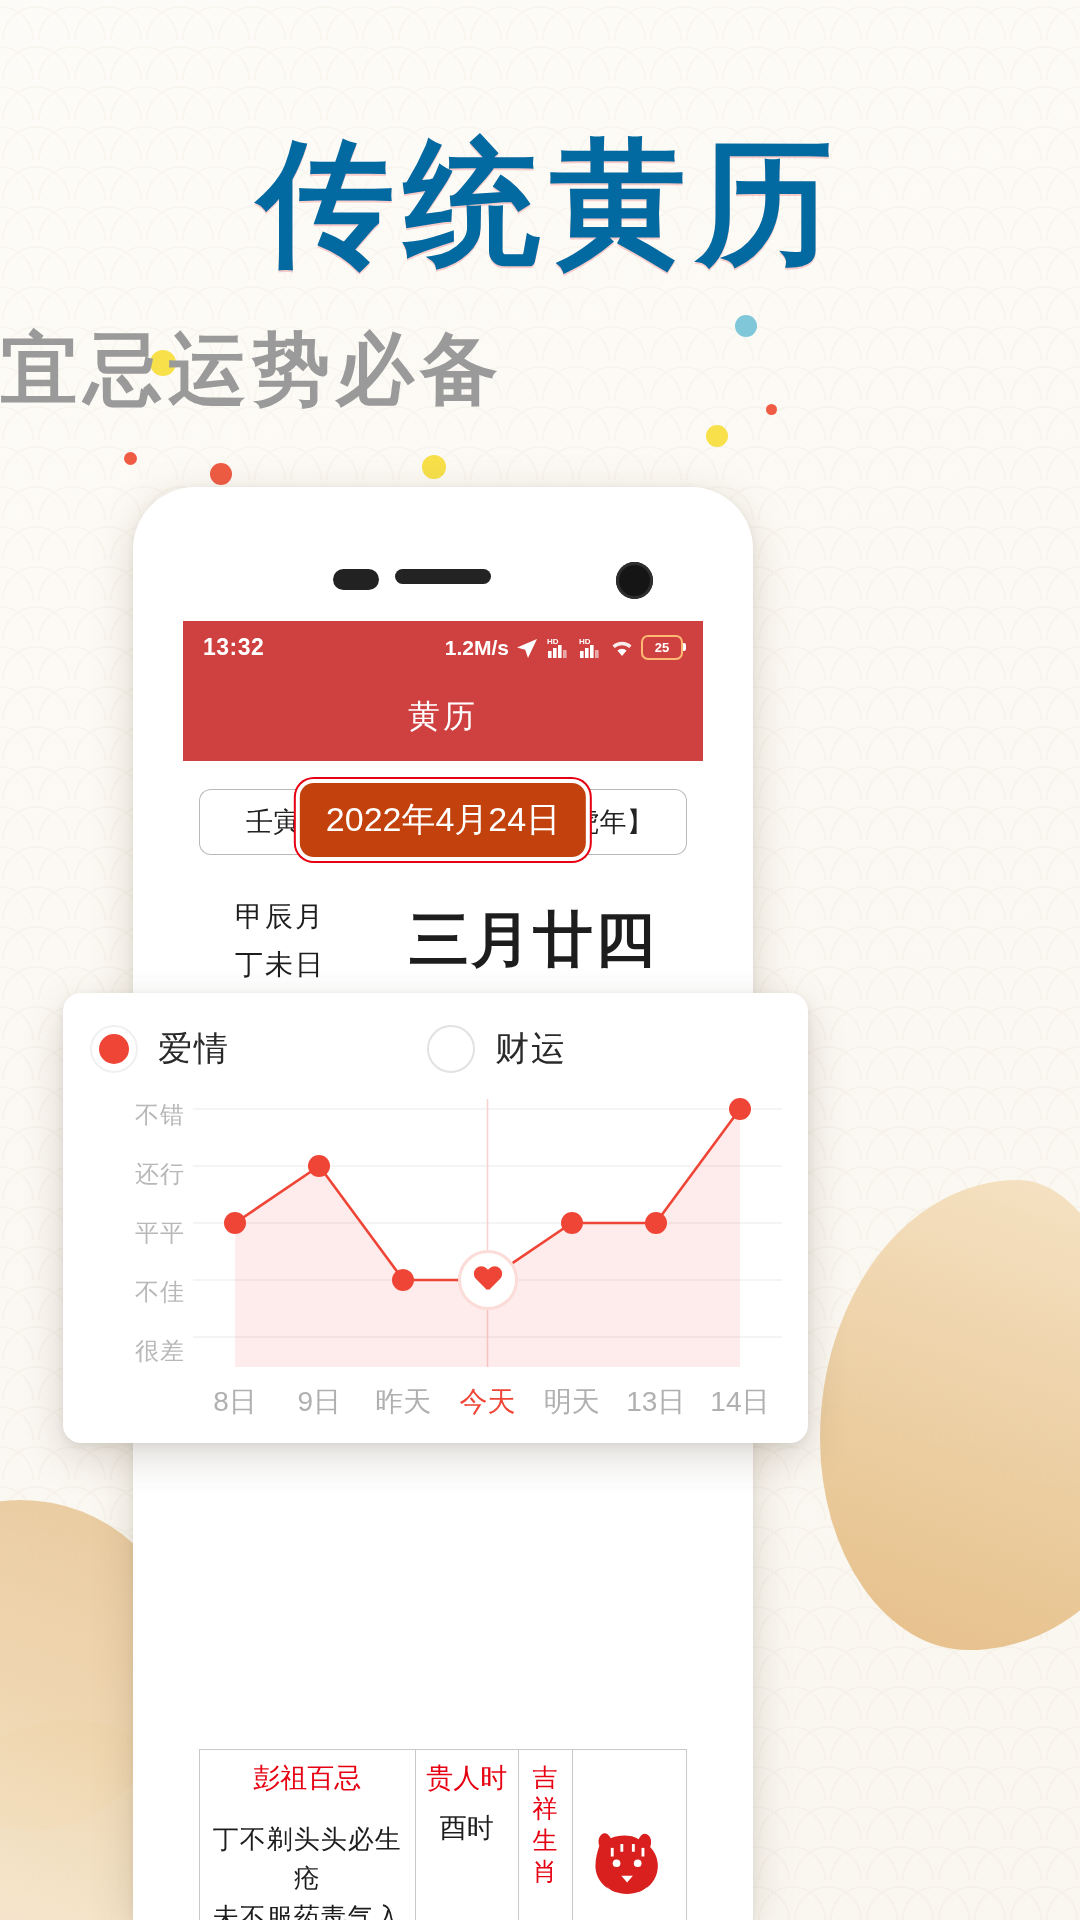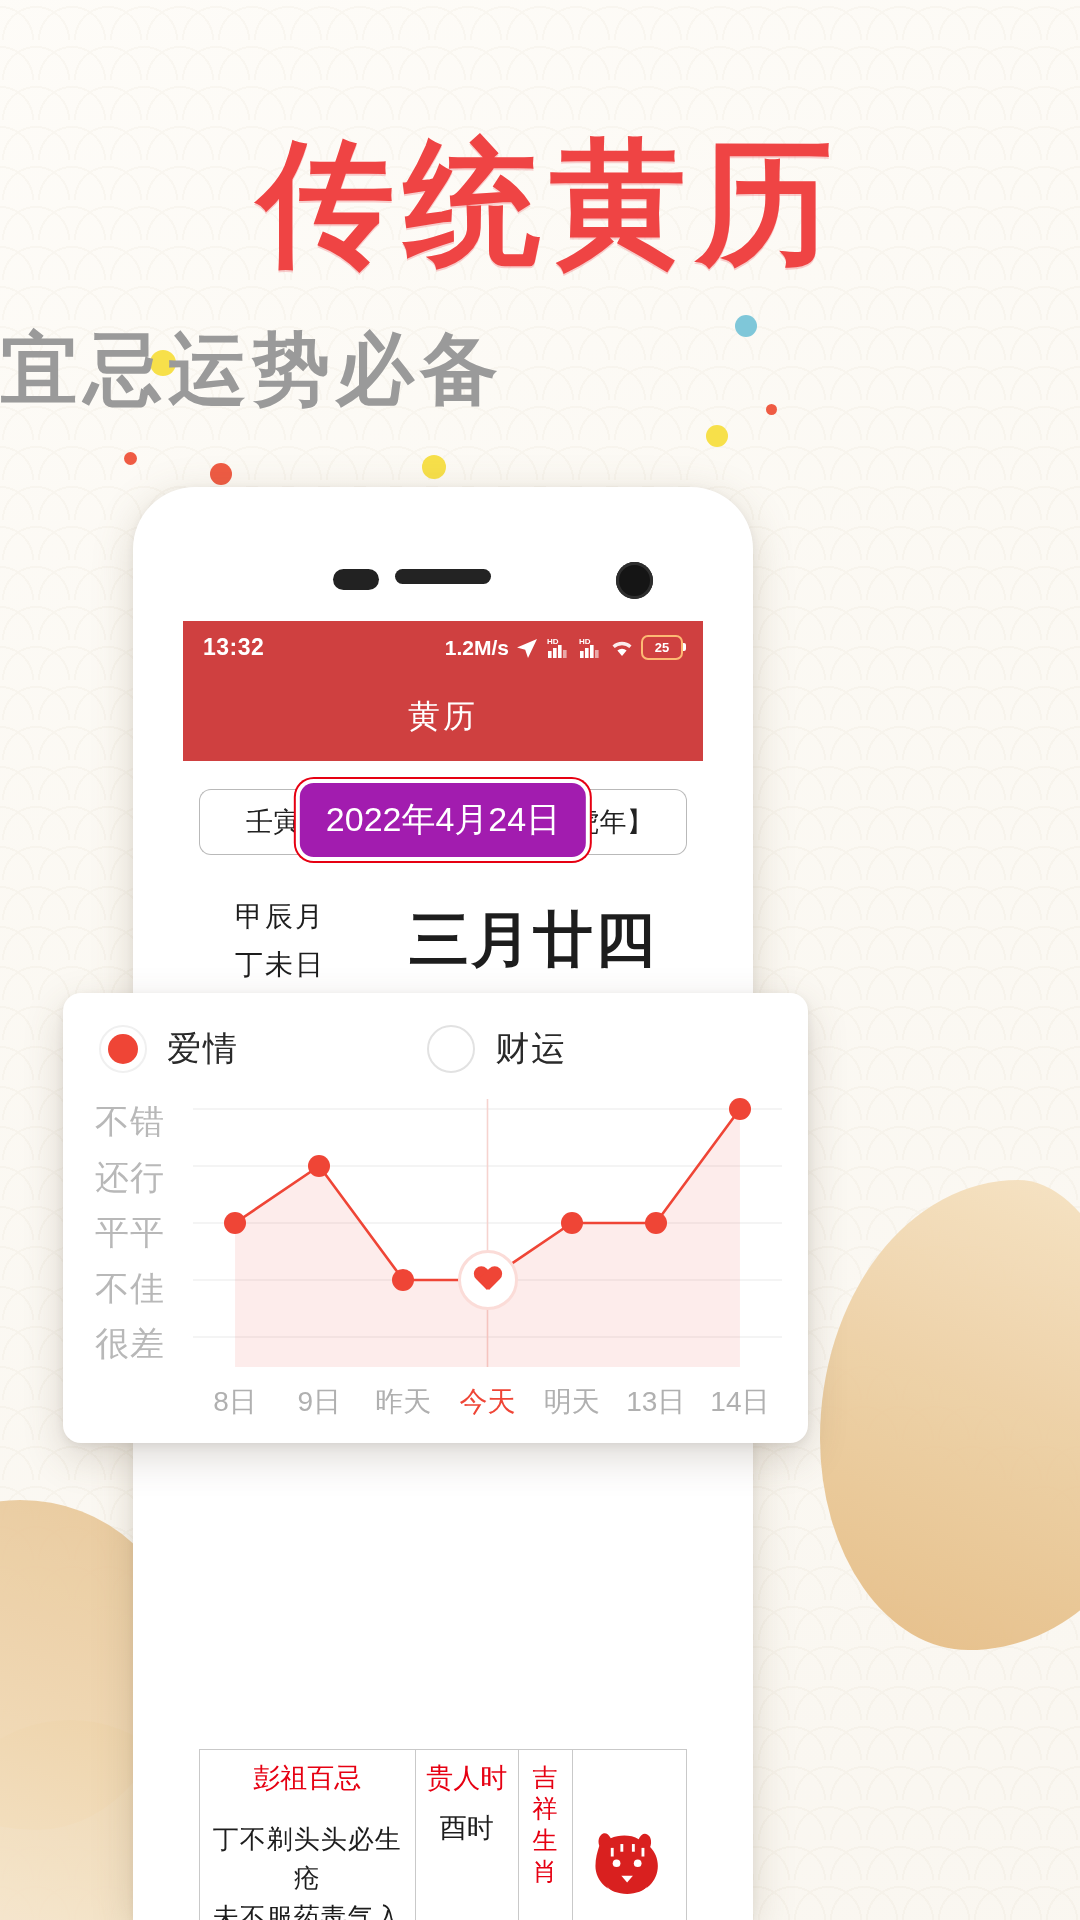--- a/index.html
+++ b/index.html
@@ -46,21 +46,21 @@
     border-radius:50%;
     opacity:.9;
   }
 
   
   .dot{position:absolute;border-radius:50%;}
 
   
   #headline{
     position:absolute;left:0;right:0;top:135px;text-align:center;
-    color:#ef4444;font-size:136px;line-height:1;font-weight:700;
+    color:#0369a1;font-size:136px;line-height:1;font-weight:700;
     letter-spacing:10px;
     font-family:"DejaVu Sans","Liberation Sans",sans-serif;
     text-shadow:0 2px 0 rgba(230,0,18,.18);
     margin-left:20px;
   }
   #subhead{
     position:absolute;left:0;right:0;top:330px;
     color:#9a9a9a;font-size:78px;line-height:1;font-weight:600;
     letter-spacing:6px;
     font-family:"DejaVu Sans","Liberation Sans",sans-serif;
@@ -126,21 +126,21 @@
   }
   #ganzhi-year,#zodiac-year{
     flex:1;height:64px;border:1.5px solid #b9b9b9;background:#fff;
     display:flex;align-items:center;justify-content:center;
     font-size:27px;color:#222;
   }
   #ganzhi-year{border-radius:12px 0 0 12px;border-right:none;padding-right:70px;}
   #zodiac-year{border-radius:0 12px 12px 0;border-left:none;padding-left:70px;}
   #today-chip{
     position:absolute;left:50%;top:-4px;transform:translateX(-50%);
-    background:#a21caf;color:#fff;font-size:34px;
+    background:#c2410c;color:#fff;font-size:34px;
     padding:14px 26px;border-radius:14px;white-space:nowrap;
     box-shadow:0 0 0 4px #fff, 0 0 0 6px #e60012;
   }
 
   
   #lunar-block{margin:36px 0 0;display:flex;align-items:center;padding-left:52px;gap:48px;}
   #ganzhi-col{font-size:28px;color:#1d1d1d;line-height:1.7;letter-spacing:2px;}
   #lunar-big{
     font-size:60px;color:#1d1d1d;font-weight:700;letter-spacing:2px;margin-left:36px;
     font-family:"DejaVu Sans","Liberation Sans",sans-serif;
@@ -178,38 +178,38 @@
   #bt-tiger{flex:.8;display:flex;align-items:center;justify-content:center;padding:4px;}
   #bt-tiger svg{width:96px;height:78px;}
 
   
   #fortune-card{
     position:absolute;left:63px;top:993px;width:745px;height:450px;
     background:#fff;border-radius:18px;
     box-shadow:0 14px 40px rgba(90,70,50,.20), 0 3px 10px rgba(0,0,0,.07);
     overflow:hidden;
   }
-  #radio-row{display:flex;align-items:center;padding:32px 36px 0;}
+  #radio-row{display:flex;align-items:center;padding:32px 27px 0;}
   .radio-opt{flex:1;display:flex;align-items:center;gap:20px;}
   .radio-opt:nth-child(2){flex:1.05;}
   .rbox{
     width:44px;height:44px;border-radius:50%;
     border:2px solid #e2e2e2;display:flex;align-items:center;justify-content:center;
     flex:none;
   }
   .rbox.on{border-color:#f0f0f0;}
   .rbox .fill{width:30px;height:30px;border-radius:50%;background:#ef4536;display:none;}
   .rbox.on .fill{display:block;}
   .ropt-label{font-size:34px;color:#2a2a2a;letter-spacing:2px;}
 
   #chart-area{position:relative;margin:18px 0 0 0;height:340px;}
   #ylabels{
     position:absolute;left:32px;top:8px;width:90px;height:268px;
     display:flex;flex-direction:column;justify-content:space-between;
-    font-size:34px;color:#b8b8b8;text-align:left;letter-spacing:1px;
+    font-size:24px;color:#b8b8b8;text-align:left;letter-spacing:1px;align-items:flex-end;
   }
   #plot{position:absolute;left:130px;right:26px;top:8px;height:268px;}
   #xlabels{
     position:absolute;left:130px;right:26px;top:292px;
     display:flex;font-size:28px;color:#b0b0b0;
   }
   .xlab{flex:1;text-align:center;}
   .xlab.today{color:#ef4536;}
   .pt{position:absolute;width:22px;height:22px;border-radius:50%;background:#ef4536;
       transform:translate(-50%,-50%);}

